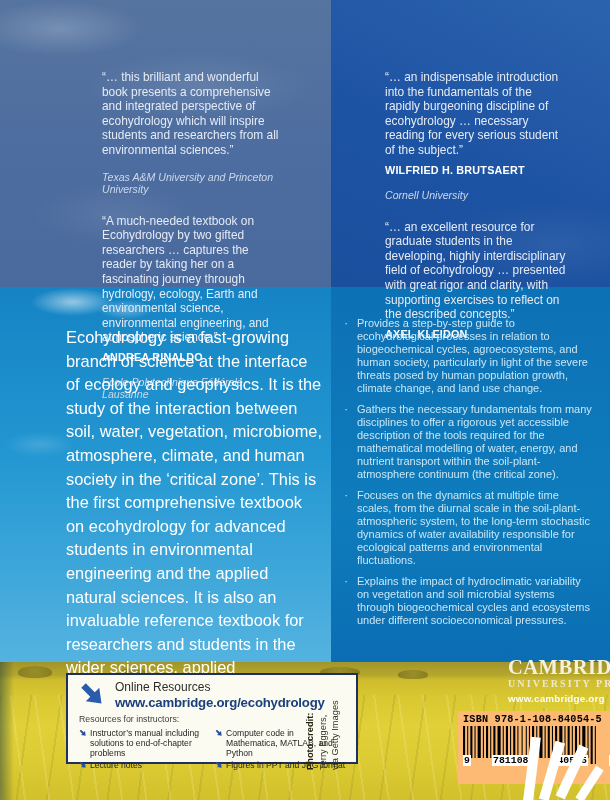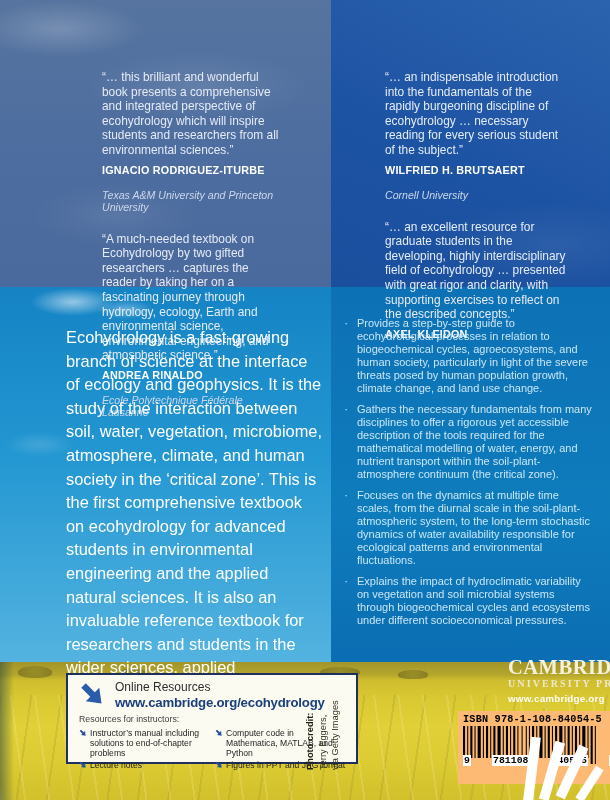--- a/index.html
+++ b/index.html
@@ -119,21 +119,20 @@
   <div class="abs tree-clump" style="left:398px;top:670px;width:30px;height:9px;"></div>
   <div class="abs field-rows"></div>
   <div class="abs edge-shadow"></div>
   <div class="abs house-roof"></div>
   <div class="abs house-body"></div>
 
   <div class="abs quotes-left">
     <figure class="quote">
       <blockquote>“… this brilliant and wonderful book presents a comprehensive and integrated perspective of ecohydrology which will inspire students and researchers from all environmental sciences.”</blockquote>
       <figcaption>
-        <div class="qname">IGNACIO RODRIGUEZ-ITURBE</div>
         <div class="qaffil">Texas A&amp;M University and Princeton University</div>
       </figcaption>
     </figure>
     <figure class="quote">
       <blockquote>“A much-needed textbook on Ecohydrology by two gifted researchers … captures the reader by taking her on a fascinating journey through hydrology, ecology, Earth and environmental science, environmental engineering, and atmospheric science.”</blockquote>
       <figcaption>
         <div class="qname">ANDREA RINALDO</div>
         <div class="qaffil">Ecole Polytechnique Fédérale Lausanne</div>
       </figcaption>
     </figure>

